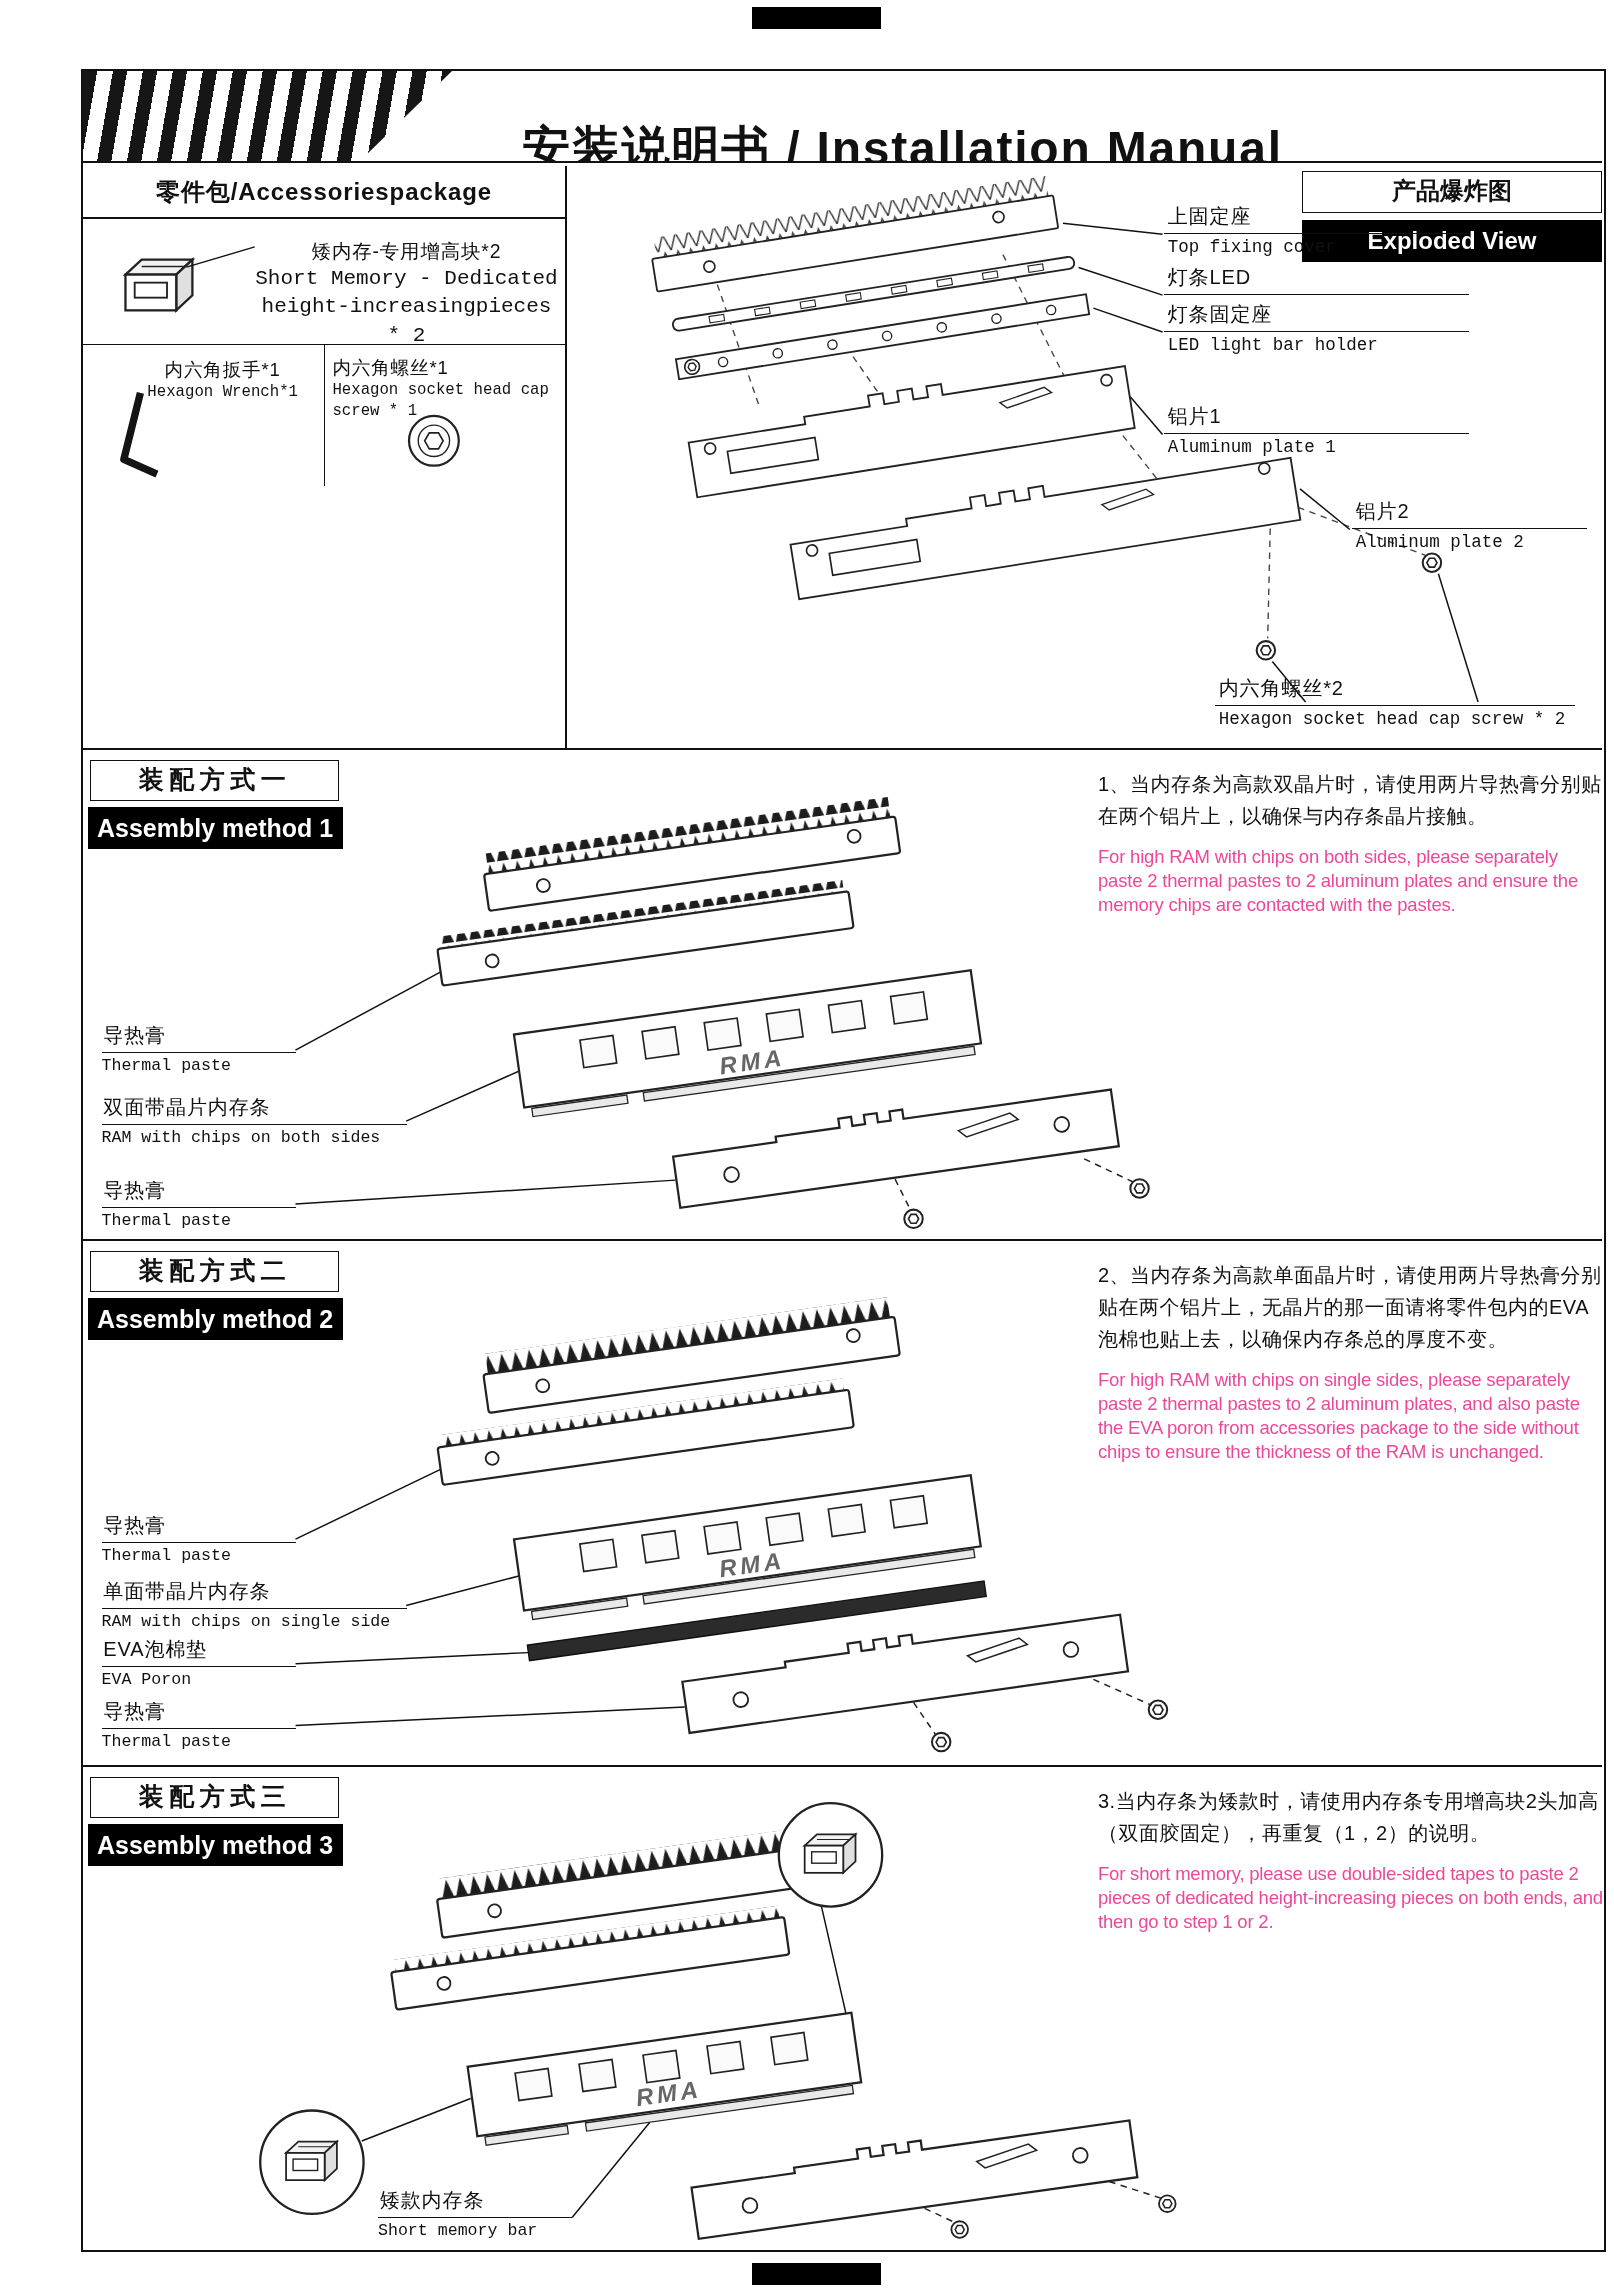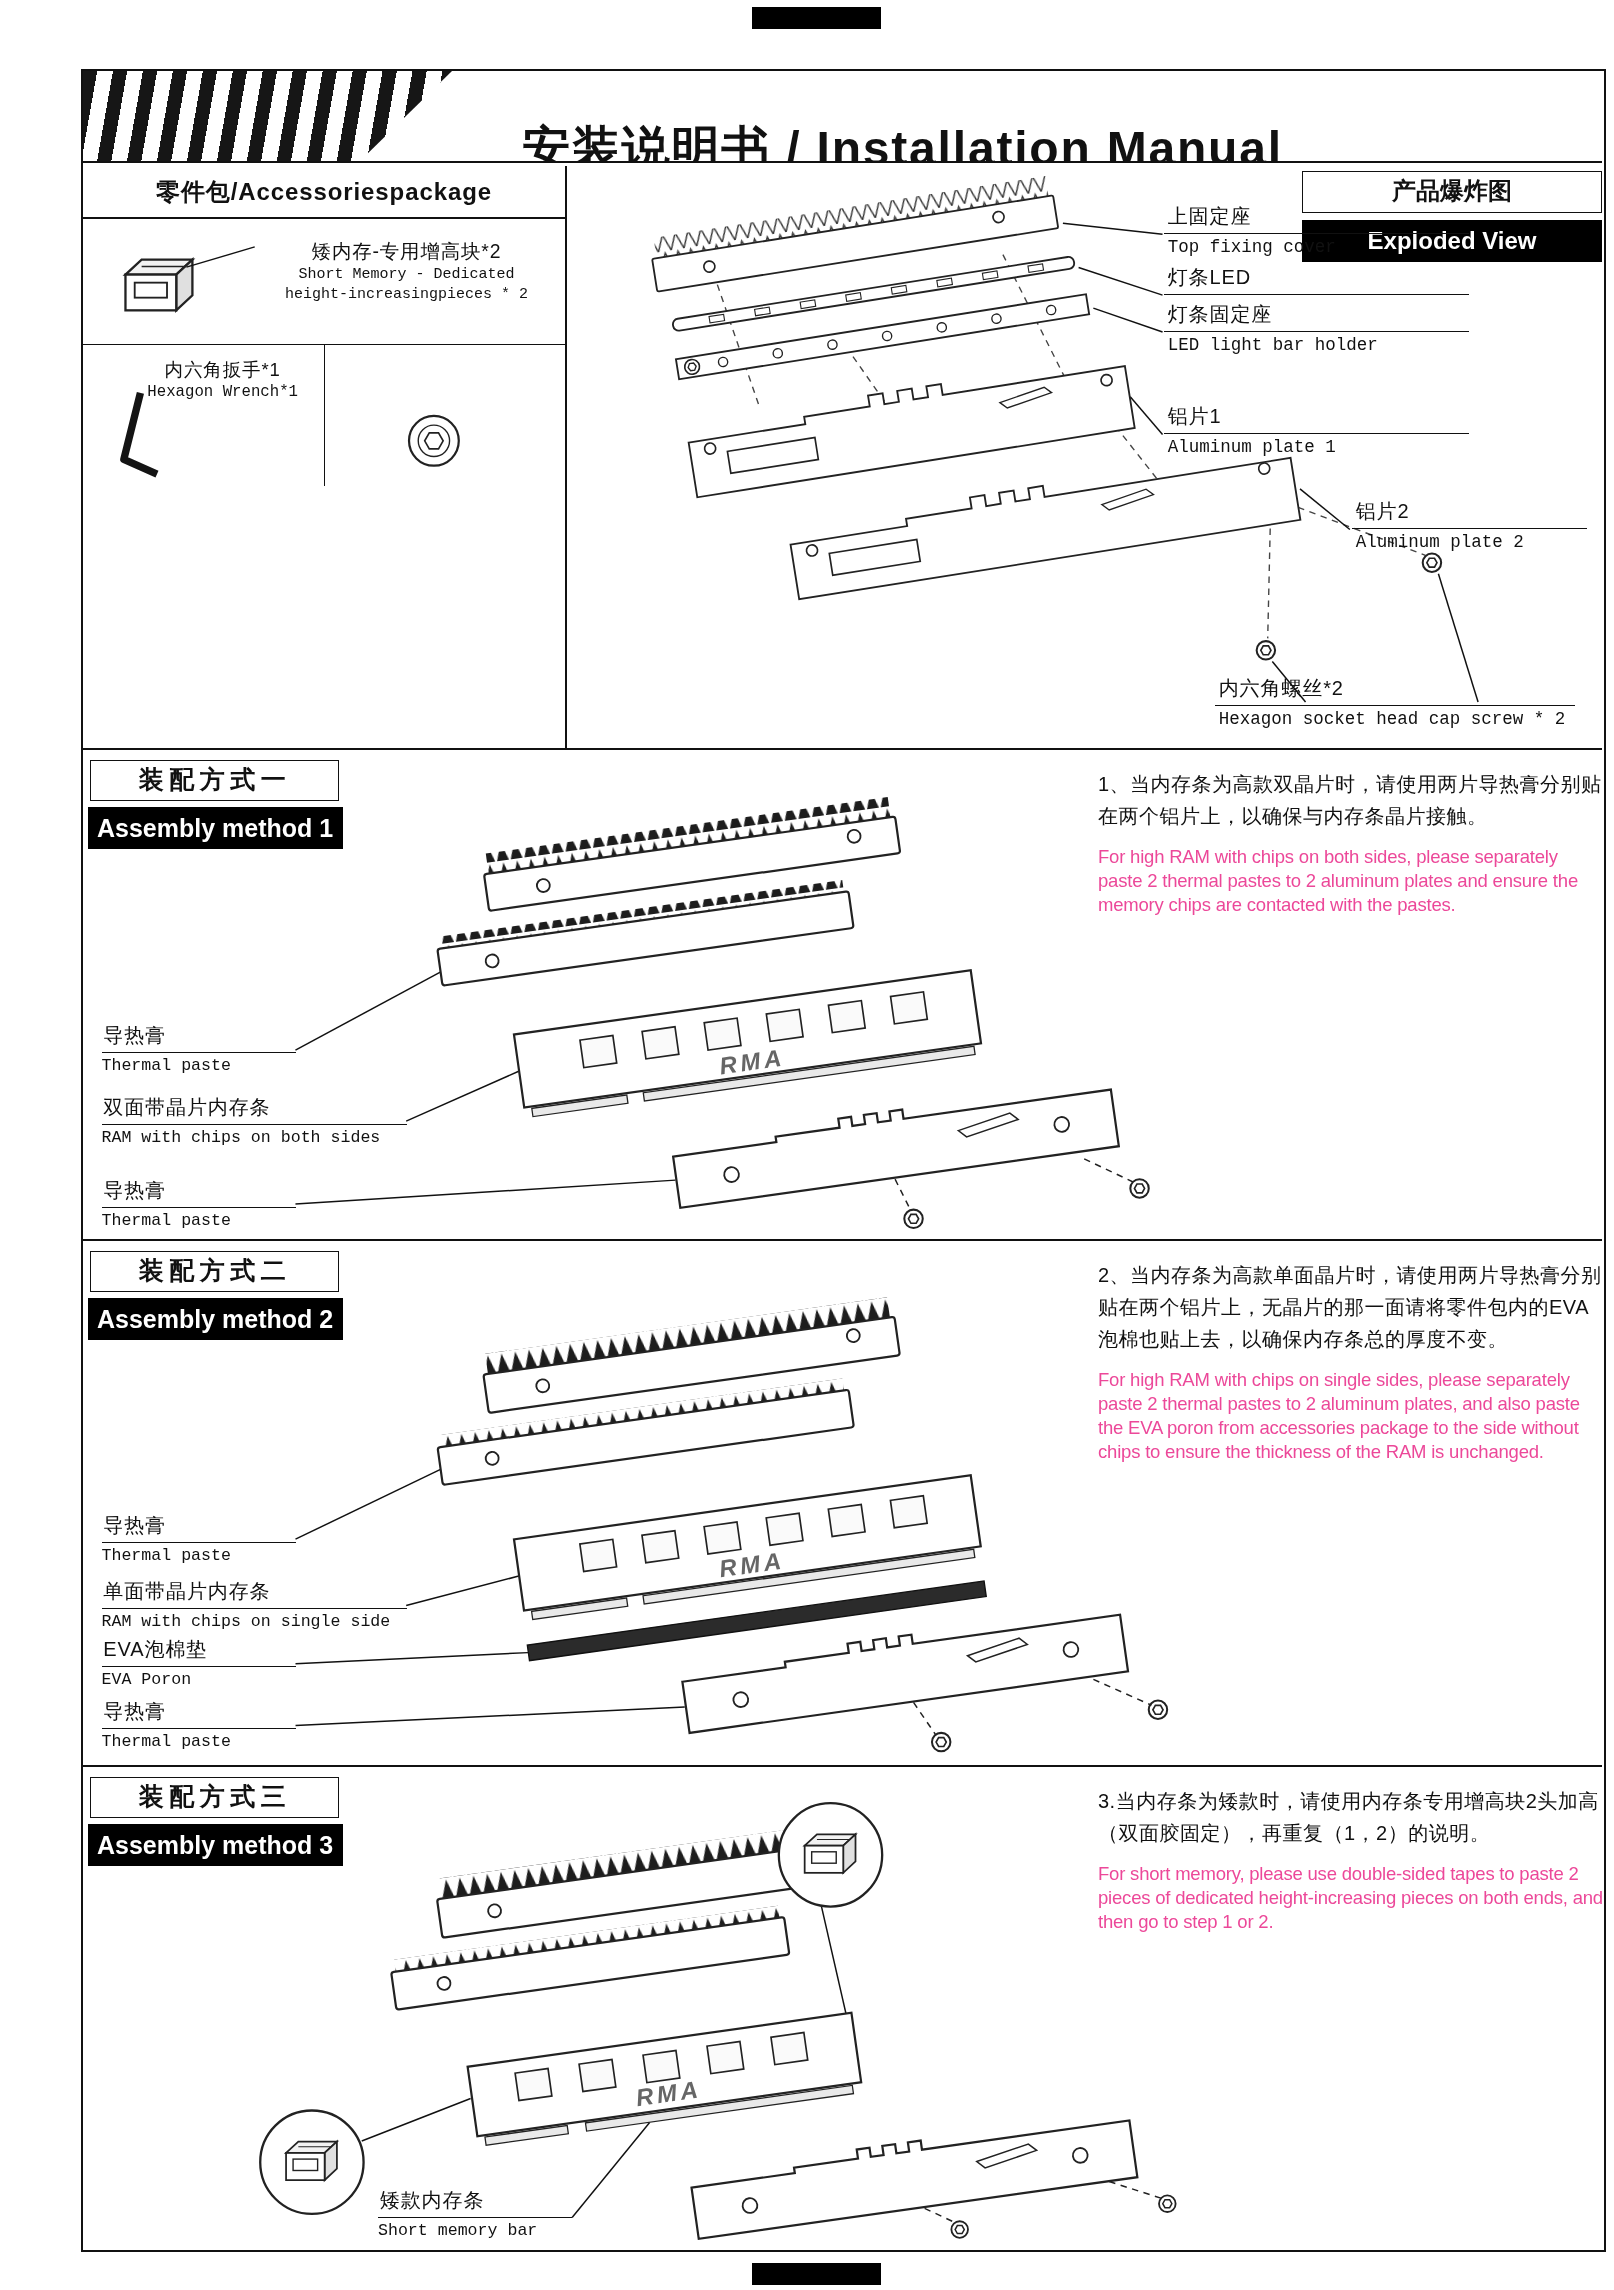--- a/index.html
+++ b/index.html
@@ -27,21 +27,21 @@
               text-align:center;line-height:51px;letter-spacing:0.9px;}
   .acc-row{position:relative;border-bottom:1.8px solid #111;overflow:hidden;}
   .acc-row.r1{height:125px;} .acc-row.r2{height:162px;} .acc-row.r3{height:106px;}
   .acc-row.r4{height:141px;border-bottom:none;display:flex;}
   .acc-cell{position:relative;height:100%;box-sizing:border-box;}
   .acc-cell.c1{width:242px;border-right:1.8px solid #111;}
   .acc-cell.c2{width:239px;}
   .acc-art{position:absolute;left:0;top:0;}
   .acc-text{position:absolute;text-align:center;margin-top:6px;}
   .acc-text .zh{display:block;font-size:19.4px;letter-spacing:0.9px;}
-  .acc-text .en{display:block;font-family:"Liberation Mono",monospace;font-size:15px;line-height:1.35;}
+  .acc-text .en{display:block;font-family:"Liberation Mono",monospace;font-size:21px;line-height:1.35;}
   .acc-cell .acc-text .zh{font-size:18.5px;}
   .acc-cell .acc-text .en{font-size:15.7px;}
 
   .exploded{position:absolute;left:486px;top:0;width:1033px;height:584px;}
   .exploded-art{position:absolute;left:0;top:0;}
   .exp-title-zh{position:absolute;right:0;top:4.6px;width:300px;height:42px;border:1.8px solid #111;
                 box-sizing:border-box;font-size:24px;font-weight:bold;text-align:center;line-height:38px;}
   .exp-title-en{position:absolute;right:0;top:54px;width:300px;height:42px;background:#000;color:#fff;
                 font-size:24px;font-weight:bold;text-align:center;line-height:42px;}
   .exp-label{position:absolute;}
@@ -122,20 +122,24 @@
               <span class="zh">内六角扳手*1</span>
               <span class="en">Hexagon Wrench*1</span>
             </div>
           </div>
           <div class="acc-cell c2">
             <svg class="acc-art" width="239" height="141" viewBox="0 0 259 153">
               <circle cx="118" cy="104" r="27" fill="#fff" stroke="#222" stroke-width="2.4"></circle>
               <circle cx="118" cy="104" r="17" fill="none" stroke="#222" stroke-width="1.5"></circle>
               <polygon points="128,104 123,112.7 113,112.7 108,104 113,95.3 123,95.3" fill="none" stroke="#222" stroke-width="1.8"></polygon>
             </svg>
+            <div class="acc-text" style="left:7.4px;right:3.7px;top:3.7px;text-align:left;">
+              <span class="zh">内六角螺丝*1</span>
+              <span class="en">Hexagon socket head cap screw * 1</span>
+            </div>
           </div>
         </div>
       </div>
 
       <div class="exploded">
         <svg class="exploded-art" width="1033" height="584" viewBox="0 0 1119 633">
           <defs>
             <pattern id="exfins" width="14" height="20" patternUnits="userSpaceOnUse">
               <rect width="14" height="20" fill="#fff"></rect>
               <path d="M0,20 L7,2 L14,20" fill="none" stroke="#333" stroke-width="1.5"></path>

